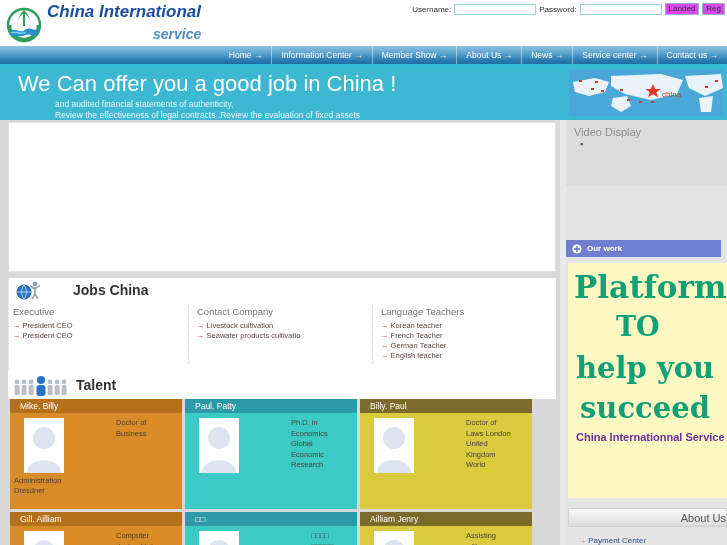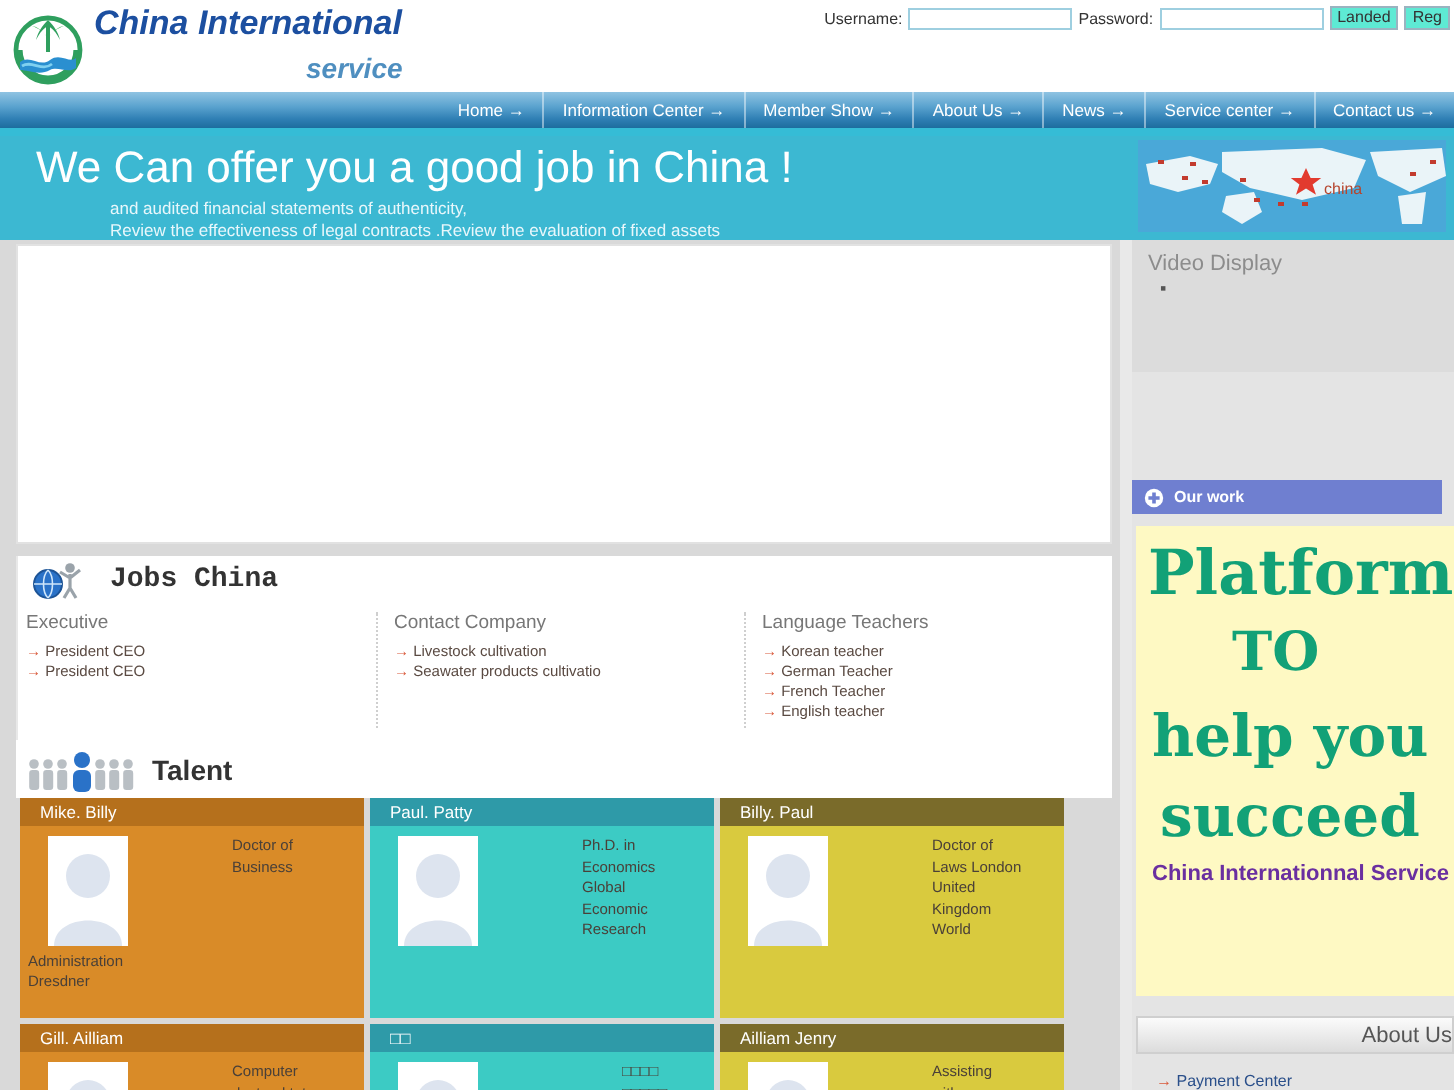--- a/index.html
+++ b/index.html
@@ -38,21 +38,21 @@
   }
   .login-bar label { font-size:8px; color:#333; }
   .login-input {
     width:82px; height:11px;
     border:1px solid #9ecfe0; background:#fff;
     font-size:8px; padding:0 2px;
     font-family:"Liberation Sans", sans-serif;
   }
   .login-btn {
     height:12px; min-width:10px;
-    border:1px solid #9ab3c0; background:#5eead4;
+    border:1px solid #9ab3c0; background:#d946ef;
     font-size:8px; color:#333; padding:0 3px; line-height:10px;
     font-family:"Liberation Sans", sans-serif; cursor:pointer;
   }
 
   
   .navbar {
     position:absolute; left:0; top:46px; width:727px; height:18px;
     background: linear-gradient(to bottom,#8fc3e2 0%, #5ba3cf 40%, #2f7fb4 75%, #1d6d9e 100%);
     display:flex; justify-content:flex-end; align-items:center;
   }
@@ -95,21 +95,21 @@
     background:#d9d9d9; padding:2px 4px 0 8px;
   }
   .content-card {
     width:100%; height:150px; background:#ffffff;
     border:1px solid #e2e2e2;
   }
 
   
   .jobs-wrap { position:relative; width:100%; background:#ffffff; margin-top:6px;
                border-left:1px solid #e8e8e8; }
-  .section-head { display:flex; align-items:center; gap:6px; padding:2px 0 2px 6px;font-family:Liberation Mono, monospace; }
+  .section-head { display:flex; align-items:center; gap:24px; padding:2px 0 2px 6px; }
   .section-title { font-size:14px; font-weight:bold; color:#333; letter-spacing:0px; }
   .jobs-cols { display:flex; padding:4px 0 6px 0; }
   .jobs-col { flex:1; padding-left:8px; border-left:1px dotted #cfcfcf; min-height:58px; }
   .jobs-col:first-child { border-left:none; padding-left:4px; }
   .job-cat { font-size:9.5px; color:#777; margin-bottom:4px; }
   .job-link { font-size:7.5px; color:#5a4a42; line-height:10px; white-space:nowrap; cursor:pointer; }
   .job-link .arr { color:#d9593a; }
 
   
   .talent-head { display:flex; align-items:center; gap:6px; padding:4px 0 3px 4px; background:#fff; }
@@ -270,22 +270,22 @@
 
         <div class="jobs-col">
           <div class="job-cat">Contact Company</div>
           <div class="job-link"><span class="arr">→ </span><span>Livestock cultivation</span></div>
           <div class="job-link"><span class="arr">→ </span><span>Seawater products cultivatio</span></div>
         </div>
 
         <div class="jobs-col">
           <div class="job-cat">Language Teachers</div>
           <div class="job-link"><span class="arr">→ </span><span>Korean teacher</span></div>
+          <div class="job-link"><span class="arr">→ </span><span>French Teacher</span></div>
           <div class="job-link"><span class="arr">→ </span><span>German Teacher</span></div>
-          <div class="job-link"><span class="arr">→ </span><span>French Teacher</span></div>
           <div class="job-link"><span class="arr">→ </span><span>English teacher</span></div>
         </div>
       </div>
     </div>
 
     <div class="talent-head">
       <svg width="58" height="22" viewBox="0 0 58 22">
         <g fill="#b9bfc4">
           <circle cx="5" cy="8" r="2.4"></circle>
             <rect x="2.6" y="11" width="5" height="10" rx="1.6"></rect>

